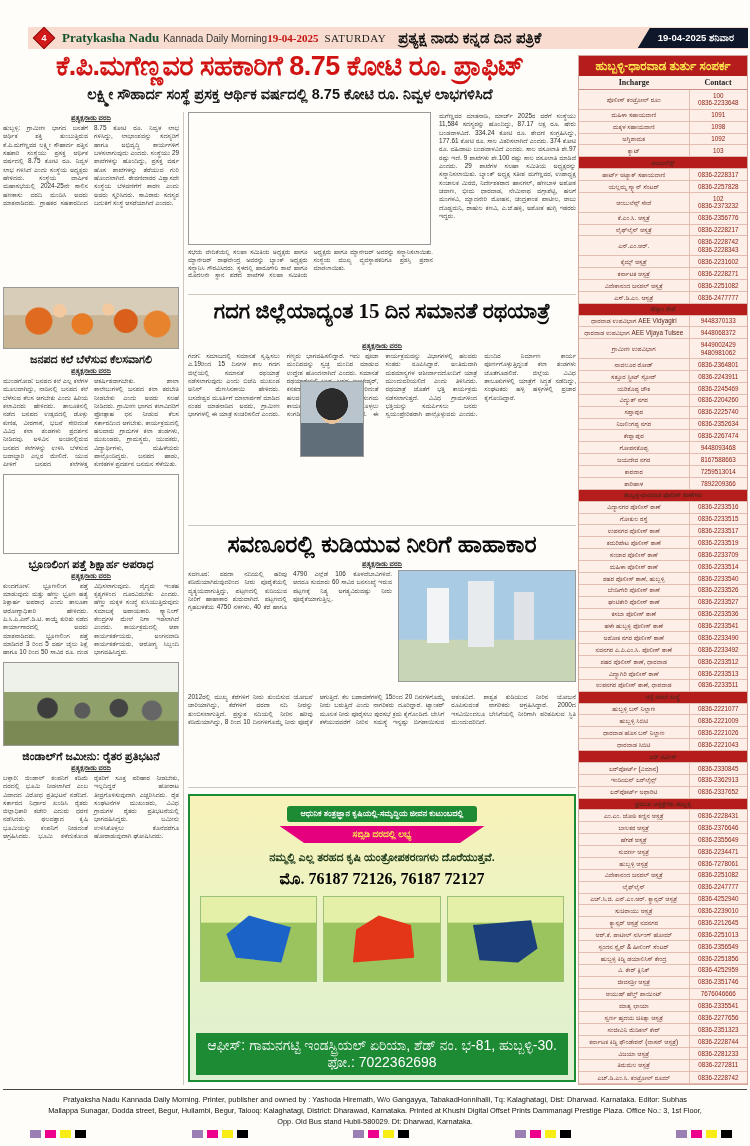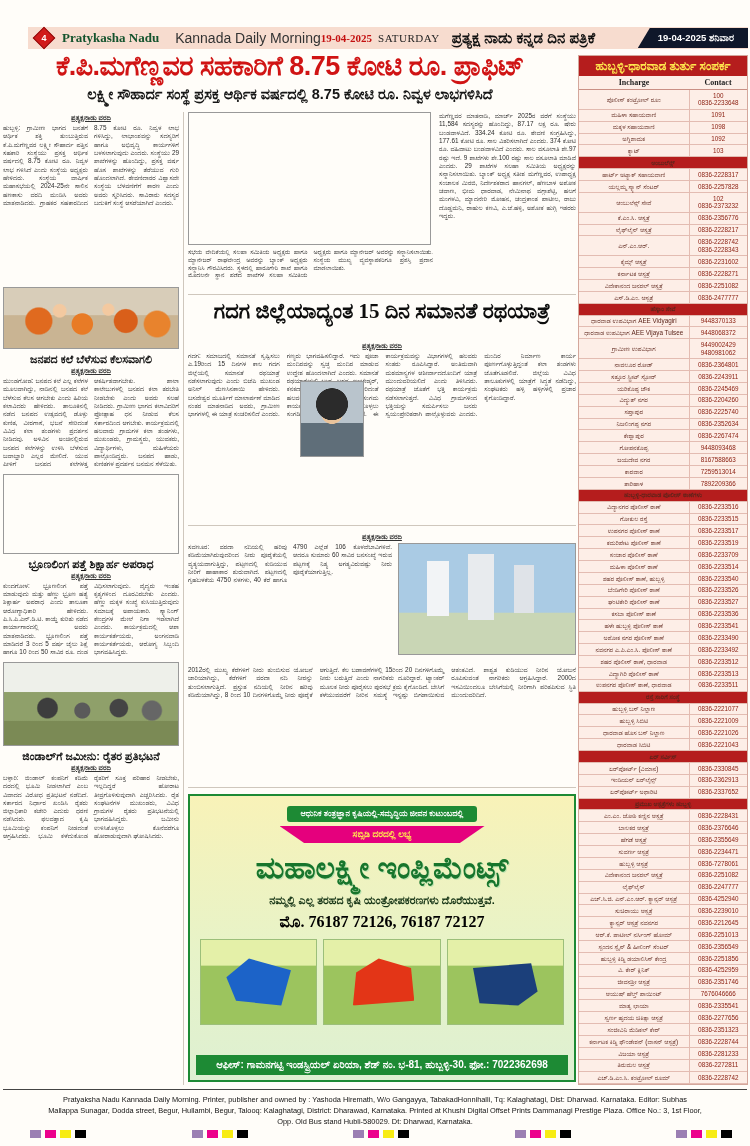--- a/index.html
+++ b/index.html
@@ -5,21 +5,21 @@
   * { margin:0; padding:0; box-sizing:border-box; }
   html,body { background:#e9e9e9; }
   body { font-family:"Liberation Sans", sans-serif; }
   .page { position:relative; width:750px; height:1146px; margin:0 auto; background:#fffdf9; overflow:hidden; color:#222; }
 
   
   .masthead { position:absolute; left:28px; right:2px; top:27px; height:22px; background:#f7dccf; display:flex; align-items:center; }
   .logo-diamond { width:16px; height:16px; background:#d11a1a; transform:rotate(45deg); margin:0 10px 0 8px; position:relative; flex:0 0 auto; border:1px solid #8e0f0f; }
   .logo-diamond span { position:absolute; inset:0; transform:rotate(-45deg); color:#fff; font-size:9px; font-weight:bold; display:flex; align-items:center; justify-content:center; }
   .mast-name { font-family:"Liberation Serif", serif; font-weight:bold; font-size:13px; color:#14532d; }
-  .mast-tag { font-size:14px; color:#333; margin-left:16px; }
+  .mast-tag { font-size:10px; color:#333; margin-left:4px; }
   .mast-date { font-family:"Liberation Serif", serif; color:#c41111; font-weight:bold; font-size:11px; }
   .mast-day { font-family:"Liberation Serif", serif; color:#222; font-size:11px; margin-left:6px; letter-spacing:.5px; }
   .mast-kn { font-weight:bold; font-size:15px; color:#101010; margin-left:12px; }
   .mast-datebox { margin-left:auto; background:#0f172a; color:#fff; font-weight:bold; font-size:9.5px; padding:4px 14px 4px 20px; clip-path:polygon(12px 0, 100% 0, 100% 100%, 0 100%); }
 
   
   .lead-headline { position:absolute; left:4px; top:52px; width:572px; text-align:center; color:#d01414; font-weight:bold; font-size:27px; line-height:1.05; letter-spacing:-.5px; }
   .lead-subhead { position:absolute; left:4px; top:86px; width:572px; text-align:center; color:#161616; font-weight:bold; font-size:14.5px; }
 
   
@@ -95,21 +95,21 @@
   .ad-ribbon { width:205px; margin:4px auto 0; background:#e5007d; color:#ffe84d; font-weight:bold; font-size:9px; padding:3px 0; clip-path:polygon(0 0,100% 0,88% 100%,12% 100%); }
   .ad-title { color:#17752c; font-weight:bold; font-size:30px; margin-top:8px; text-shadow:1px 1px 0 #bde3b0; }
   .ad-line { color:#143314; font-weight:bold; font-size:11px; margin-top:8px; }
   .ad-phone { font-family:"Liberation Serif", serif; color:#000; font-weight:bold; font-size:16px; margin-top:6px; }
   .ad-pics { display:flex; gap:6px; margin-top:8px; padding:0 2px; }
   .ad-pic { flex:1; height:86px; border:1px solid #9cbf7a; background:linear-gradient(#e4f0a8 0 30%, #9cc45e 31% 100%); position:relative; }
   .ad-pic::after { content:""; position:absolute; left:22%; top:22%; width:56%; height:56%; border-radius:6px; }
   .ad-pic.blue::after { background:#1c63c8; clip-path:polygon(0 40%,35% 0,100% 25%,85% 100%,15% 90%); }
   .ad-pic.red::after { background:#e33517; clip-path:polygon(10% 30%,45% 0,95% 20%,100% 90%,5% 100%); }
   .ad-pic.trailer::after { background:#1b3f7a; clip-path:polygon(0 20%,90% 10%,100% 70%,70% 100%,10% 95%); }
-  .ad-footer { position:absolute; left:6px; right:6px; bottom:5px; background:#1d8a34; color:#fff; font-weight:bold; font-size:10px; padding:4px 2px; }
+  .ad-footer { position:absolute; left:6px; right:6px; bottom:5px; background:#1d8a34; color:#fff; font-weight:normal; font-size:14px; padding:4px 2px; }
 
   
   .sidebar { position:absolute; left:578px; top:55px; width:170px; height:1030px; background:#fdeee7; border:1px solid #d4a79c; overflow:hidden; }
   .sidebar table { width:100%; height:100%; border-collapse:collapse; }
   .sb-title { background:#b51d1d; color:#ffe84d; font-weight:bold; font-size:12px; text-align:center; padding:3px 15px; }
   .sb-colhead th { font-family:"Liberation Serif", serif; font-size:8px; font-weight:bold; color:#1d1d1d; padding:2px; border-bottom:1px solid #c98f84; }
   .sb-band { background:#b51d1d; color:#ffe84d; font-weight:bold; font-size:7.6px; text-align:center; padding:2.5px 1px; }
   .sidebar td { font-size:6.3px; color:#5c241a; text-align:center; padding:1.4px 2px; border-bottom:1px solid #e3bcb2; line-height:1.2; }
   .sidebar td.num { color:#8c2012; width:58px; border-left:1px solid #e3bcb2; }
 
@@ -176,32 +176,32 @@
     </div>
 
     <div class="art2">
       <div class="art2-head">ಗದಗ ಜಿಲ್ಲೆಯಾದ್ಯಂತ 15 ದಿನ ಸಮಾನತೆ ರಥಯಾತ್ರೆ</div>
       <div class="byline">ಪ್ರತ್ಯಕ್ಷನಾಡು ವರದಿ</div>
       <div class="art2-body body-txt cols4">ಗದಗ: ಸಮಾಜದಲ್ಲಿ ಸಮಾನತೆ ಸೃಷ್ಟಿಸಲು ಎ.19ರಿಂದ 15 ದಿನಗಳ ಕಾಲ ಗದಗ ಜಿಲ್ಲೆಯಲ್ಲಿ ಸಮಾನತೆ ರಥಯಾತ್ರೆ ನಡೆಸಲಾಗುವುದು ಎಂದು ಬಿಜೆಪಿ ಮುಖಂಡ ಅನಿಲ್ ಮೆಣಸಿನಕಾಯಿ ಹೇಳಿದರು. ಬಸವೇಶ್ವರ ಮೂರ್ತಿಗೆ ಮಾಲಾರ್ಪಣೆ ಮಾಡಿದ ನಂತರ ಮಾತನಾಡಿದ ಅವರು, ಗ್ರಾಮೀಣ ಭಾಗಗಳಲ್ಲಿ ಈ ಯಾತ್ರೆ ಸಂಚರಿಸಲಿದೆ ಎಂದರು. ಗಣ್ಯರು ಭಾಗವಹಿಸಲಿದ್ದಾರೆ. ಇದು ಪೂಜಾ ಮಂದಿರವನ್ನು ಸ್ವಚ್ಛ ಮಂದಿರ ಮಾಡುವ ಉದ್ದೇಶ ಹೊಂದಲಾಗಿದೆ ಎಂದರು. ಸಮಾನತೆ ರಥಯಾತ್ರೆಯಲ್ಲಿ ಬುದ್ಧ, ಬಸವ, ಅಂಬೇಡ್ಕರ್, ಕನಕದಾಸರು, ಶಿಶುನಾಳ ಶರೀಫರು ಸೇರಿದಂತೆ ಹಲವರ ಭಾವಚಿತ್ರಗಳೊಂದಿಗೆ ಸಂಗಮ ಕಾರ್ಯಕ್ರಮ ಹಮ್ಮಿಕೊಳ್ಳಲು ಸಂಗಡಿಗರೊಂದಿಗೆ ಚಿಂತನೆ ನಡೆದಿದೆ. ಈ ಕಾರ್ಯಕ್ರಮವನ್ನು ವಿಭಾಗಗಳಲ್ಲಿ ಹಲವರು ಸಂತರು ರೂಪಿಸಿದ್ದಾರೆ. ಅಂತಿಮವಾಗಿ ಮಠಮಾನ್ಯಗಳ ಆಶೀರ್ವಾದದೊಂದಿಗೆ ಯಾತ್ರೆ ಮುಂದುವರಿಯಲಿದೆ ಎಂದು ತಿಳಿಸಿದರು. ರಥಯಾತ್ರೆ ಜೊತೆಗೆ ಭಕ್ತಿ ಕಾರ್ಯಕ್ರಮ ನಡೆಸಲಾಗುತ್ತದೆ. ವಿವಿಧ ಗ್ರಾಮಗಳಿಂದ ಭಕ್ತಿಯನ್ನು ಸಮರ್ಪಿಸಲು ಜನರು ಸ್ವಯಂಪ್ರೇರಿತರಾಗಿ ಪಾಲ್ಗೊಳ್ಳುವರು ಎಂದರು. ಮಂದಿರ ನಿರ್ಮಾಣ ಕಾರ್ಯ ಪೂರ್ಣಗೊಳ್ಳುತ್ತಿದ್ದಂತೆ ಕಲಾ ತಂಡಗಳು ಜೊತೆಗೂಡಲಿವೆ. ಜಿಲ್ಲೆಯ ವಿವಿಧ ತಾಲೂಕುಗಳಲ್ಲಿ ಯಾತ್ರೆಗೆ ಸಿದ್ಧತೆ ನಡೆದಿದ್ದು, ಸಂಘಟಕರು ಹಳ್ಳಿ ಹಳ್ಳಿಗಳಲ್ಲಿ ಪ್ರಚಾರ ಕೈಗೊಂಡಿದ್ದಾರೆ.</div>
       <div class="photo ph-portrait portrait"></div>
     </div>
 
     <div class="art3">
+      <div class="art3-head">ಸವಣೂರಲ್ಲಿ ಕುಡಿಯುವ ನೀರಿಗೆ ಹಾಹಾಕಾರ</div>
       <div class="byline">ಪ್ರತ್ಯಕ್ಷನಾಡು ವರದಿ</div>
       <div class="art3-top">
         <div class="txt body-txt cols2">ಸವಣೂರ: ವರದಾ ನದಿಯಲ್ಲಿ ಹರಿವು ಕಡಿಮೆಯಾಗಿರುವುದರಿಂದ ನೀರು ಪೂರೈಕೆಯಲ್ಲಿ ವ್ಯತ್ಯಯವಾಗುತ್ತಿದ್ದು, ಪಟ್ಟಣದಲ್ಲಿ ಕುಡಿಯುವ ನೀರಿಗೆ ಹಾಹಾಕಾರ ಶುರುವಾಗಿದೆ. ಪಟ್ಟಣದಲ್ಲಿ ಗೃಹಬಳಕೆಯ 4750 ನಳಗಳು, 40 ಕೆರೆ ಹಾಗೂ 4790 ಎಲ್ಲೆಡೆ 106 ಕೊಳವೆಬಾವಿಗಳಿವೆ. ಆದರೂ ಸುಮಾರು 60 ಸಾವಿರ ಜನಸಂಖ್ಯೆ ಇರುವ ಪಟ್ಟಣಕ್ಕೆ ನಿತ್ಯ ಅಗತ್ಯವಿರುವಷ್ಟು ನೀರು ಪೂರೈಕೆಯಾಗುತ್ತಿಲ್ಲ.</div>
         <div class="photo ph-water"></div>
       </div>
       <div class="art3-bottom body-txt cols3">2012ರಲ್ಲಿ ಮುಖ್ಯ ಕೆರೆಗಳಿಗೆ ನೀರು ತುಂಬಿಸುವ ಯೋಜನೆ ಜಾರಿಯಾಗಿದ್ದು, ಕೆರೆಗಳಿಗೆ ವರದಾ ನದಿ ನೀರನ್ನು ತುಂಬಿಸಲಾಗುತ್ತಿದೆ. ಪ್ರಸ್ತುತ ನದಿಯಲ್ಲಿ ನೀರಿನ ಹರಿವು ಕಡಿಮೆಯಾಗಿದ್ದು, 8 ರಿಂದ 10 ದಿನಗಳಿಗೊಮ್ಮೆ ನೀರು ಪೂರೈಕೆ ಆಗುತ್ತಿದೆ. ಕೆಲ ಬಡಾವಣೆಗಳಲ್ಲಿ 15ರಿಂದ 20 ದಿನಗಳಿಗೊಮ್ಮೆ ನೀರು ಬರುತ್ತಿದೆ ಎಂದು ನಾಗರಿಕರು ದೂರಿದ್ದಾರೆ. ಟ್ಯಾಂಕರ್ ಮೂಲಕ ನೀರು ಪೂರೈಸಲು ಪುರಸಭೆ ಕ್ರಮ ಕೈಗೊಂಡಿದೆ. ಬೇಸಿಗೆ ಕಳೆಯುವವರೆಗೆ ನೀರಿನ ಸಮಸ್ಯೆ ಇನ್ನಷ್ಟು ಬಿಗಡಾಯಿಸುವ ಆತಂಕವಿದೆ. ಶಾಶ್ವತ ಕುಡಿಯುವ ನೀರಿನ ಯೋಜನೆ ರೂಪಿಸುವಂತೆ ನಾಗರಿಕರು ಆಗ್ರಹಿಸಿದ್ದಾರೆ. 2000ದ ಇಸವಿಯಿಂದಲೂ ಬೇಸಿಗೆಯಲ್ಲಿ ನೀರಿಗಾಗಿ ಪರಿತಪಿಸುವ ಸ್ಥಿತಿ ಮುಂದುವರಿದಿದೆ.</div>
     </div>
 
     <div class="ad">
       <div class="ad-banner">ಆಧುನಿಕ ತಂತ್ರಜ್ಞಾನ ಕೃಷಿಯಲ್ಲಿ-ಸಮೃದ್ಧಿಯ ಜೀವನ ಕುಟುಂಬದಲ್ಲಿ</div>
       <div class="ad-ribbon">ಸಬ್ಸಿಡಿ ದರದಲ್ಲಿ ಲಭ್ಯ</div>
-      <div class="ad-title">ಮಹಾಲಕ್ಷ್ಮೀ ಇಂಪ್ಲಿಮೆಂಟ್ಸ್</div>
       <div class="ad-line">ನಮ್ಮಲ್ಲಿ ಎಲ್ಲ ತರಹದ ಕೃಷಿ ಯಂತ್ರೋಪಕರಣಗಳು ದೊರೆಯುತ್ತವೆ.</div>
       <div class="ad-phone">ಮೊ. 76187 72126, 76187 72127</div>
       <div class="ad-pics">
         <div class="ad-pic blue"></div>
         <div class="ad-pic red"></div>
         <div class="ad-pic trailer"></div>
       </div>
       <div class="ad-footer">ಆಫೀಸ್: ಗಾಮನಗಟ್ಟಿ ಇಂಡಸ್ಟ್ರಿಯಲ್ ಏರಿಯಾ, ಶೆಡ್ ನಂ. ಭ-81, ಹುಬ್ಬಳ್ಳಿ-30. ಫೋ.: 7022362698</div>
     </div>
   </div>

